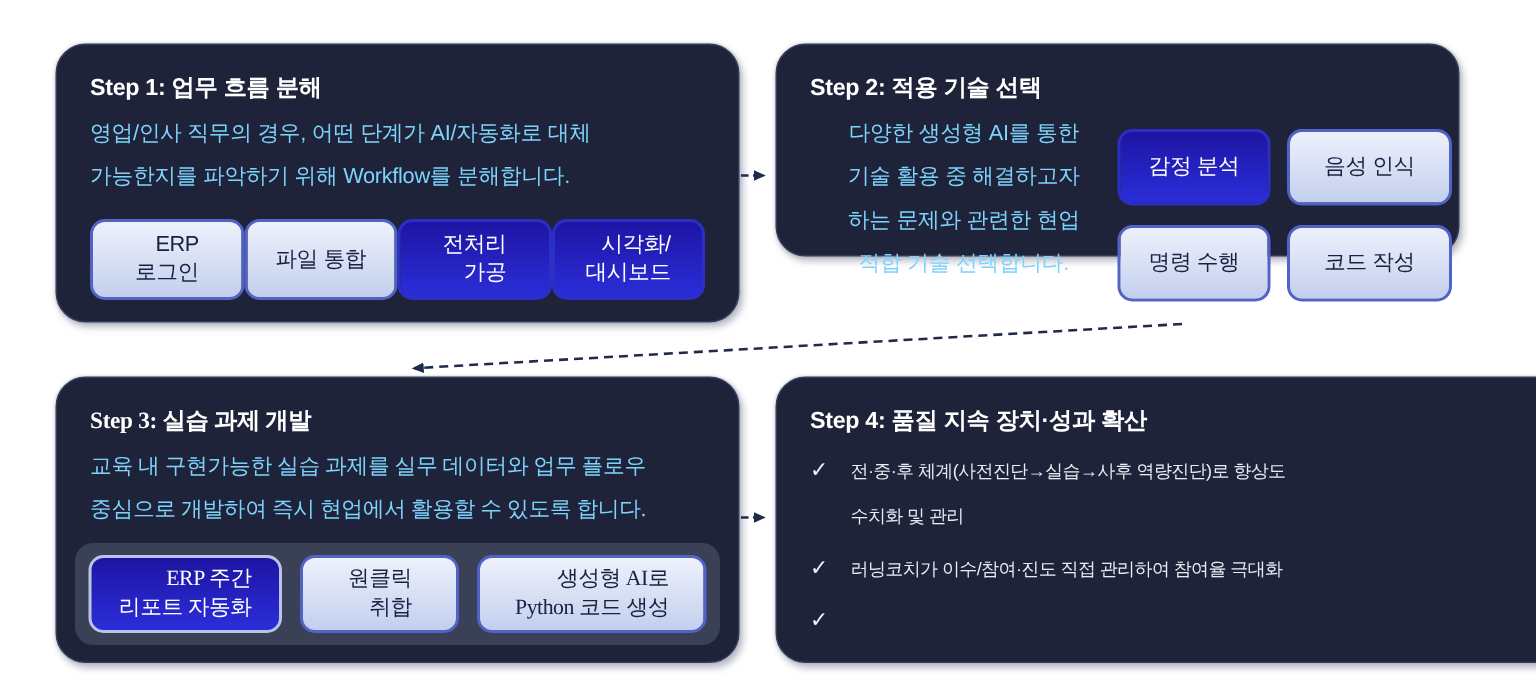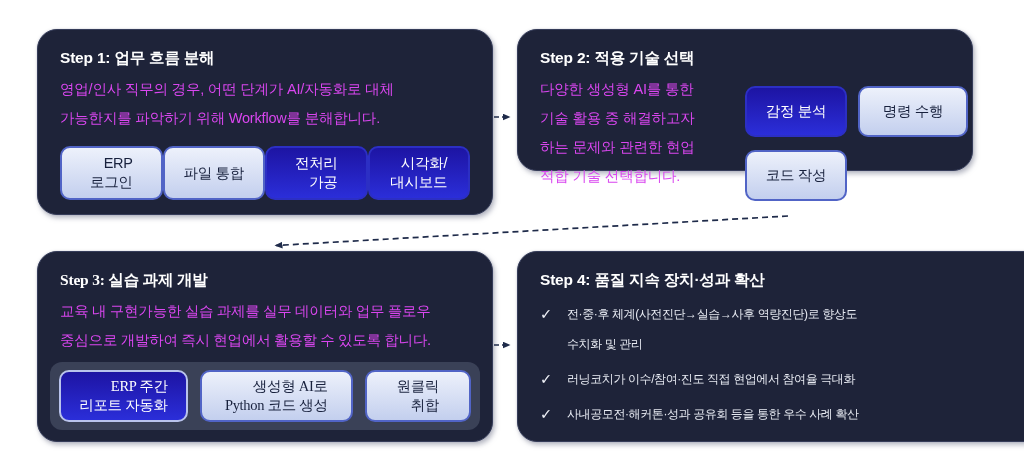--- a/index.html
+++ b/index.html
@@ -28,21 +28,21 @@
 
   .title {
     font-size: 15.5px;
     font-weight: bold;
     color: #ffffff;
     margin: 4px 0 6px 0;
     letter-spacing: -0.2px;
   }
   .body-text {
     font-size: 14.5px;
-    color: #d946ef;
+    color: #7dd3fc;
     line-height: 29px;
     white-space: pre-line;
     letter-spacing: -0.2px;
   }
 
   
   .chip {
     border-radius: 10px;
     display: flex;
     align-items: center;
@@ -66,21 +66,21 @@
   }
 
   .chip-row1 {
     display: grid;
     grid-template-columns: repeat(4, 1fr);
     margin-top: 13px;
     height: 54px;
   }
   .chip-row1 .chip { height: 54px; }
 
-  .body2 { width: 205px; }
+  .body2 { width: 205px; text-align: center; }
   .chips2 {
     position: absolute;
     left: 227px;
     top: 56px;
     display: grid;
     grid-template-columns: 102px 110px;
     grid-auto-rows: 51px;
     gap: 13px 11px;
   }
 
@@ -152,54 +152,54 @@
   </div>
 
   <div class="box" id="box2">
     <div class="title">Step 2: 적용 기술 선택</div>
     <div class="body-text body2">다양한 생성형 AI를 통한
 기술 활용 중 해결하고자
 하는 문제와 관련한 현업
 적합 기술 선택합니다.</div>
     <div class="chips2">
       <div class="chip chip-blue">감정 분석</div>
+      <div class="chip chip-light">음성 인식</div>
       <div class="chip chip-light">명령 수행</div>
       <div class="chip chip-light">코드 작성</div>
     </div>
   </div>
 
   <div class="box" id="box3">
     <div class="title">Step 3: 실습 과제 개발</div>
     <div class="body-text">교육 내 구현가능한 실습 과제를 실무 데이터와 업무 플로우
 중심으로 개발하여 즉시 현업에서 활용할 수 있도록 합니다.</div>
     <div class="strip">
       <div class="chip chip-blue c1">ERP 주간
 리포트 자동화</div>
+      <div class="chip chip-light c3">원클릭
+취합</div>
       <div class="chip chip-light c2">생성형 AI로
 Python 코드 생성</div>
-      <div class="chip chip-light c3">원클릭
-취합</div>
     </div>
   </div>
 
   <div class="box" id="box4">
     <div class="title">Step 4: 품질 지속 장치·성과 확산</div>
     <div class="bullets">
       <div class="bullet">
         <span class="check">✓</span>
         <span class="bullet-text">전·중·후 체계(사전진단→실습→사후 역량진단)로 향상도
 수치화 및 관리</span>
       </div>
       <div class="bullet">
         <span class="check">✓</span>
-        <span class="bullet-text">러닝코치가 이수/참여·진도 직접 현업에서 참여율 극대화</span>
+        <span class="bullet-text">러닝코치가 이수/참여·진도 직접 관리하여 참여율 극대화</span>
       </div>
       <div class="bullet">
         <span class="check">✓</span>
-        <span class="bullet-text">사내공모전·해커톤·성과 공유회 등을 통한 우수 사례 확산</span>
       </div>
     </div>
   </div>
 
   <svg class="arrows" width="1024" height="461" viewBox="0 0 1024 461">
     <defs>
       <marker id="ah" markerWidth="9" markerHeight="8" refX="6.5" refY="3.5" orient="auto" markerUnits="userSpaceOnUse">
         <path d="M0,0 L8,3.5 L0,7 Z" fill="#1f2b4a"></path>
       </marker>
     </defs>

